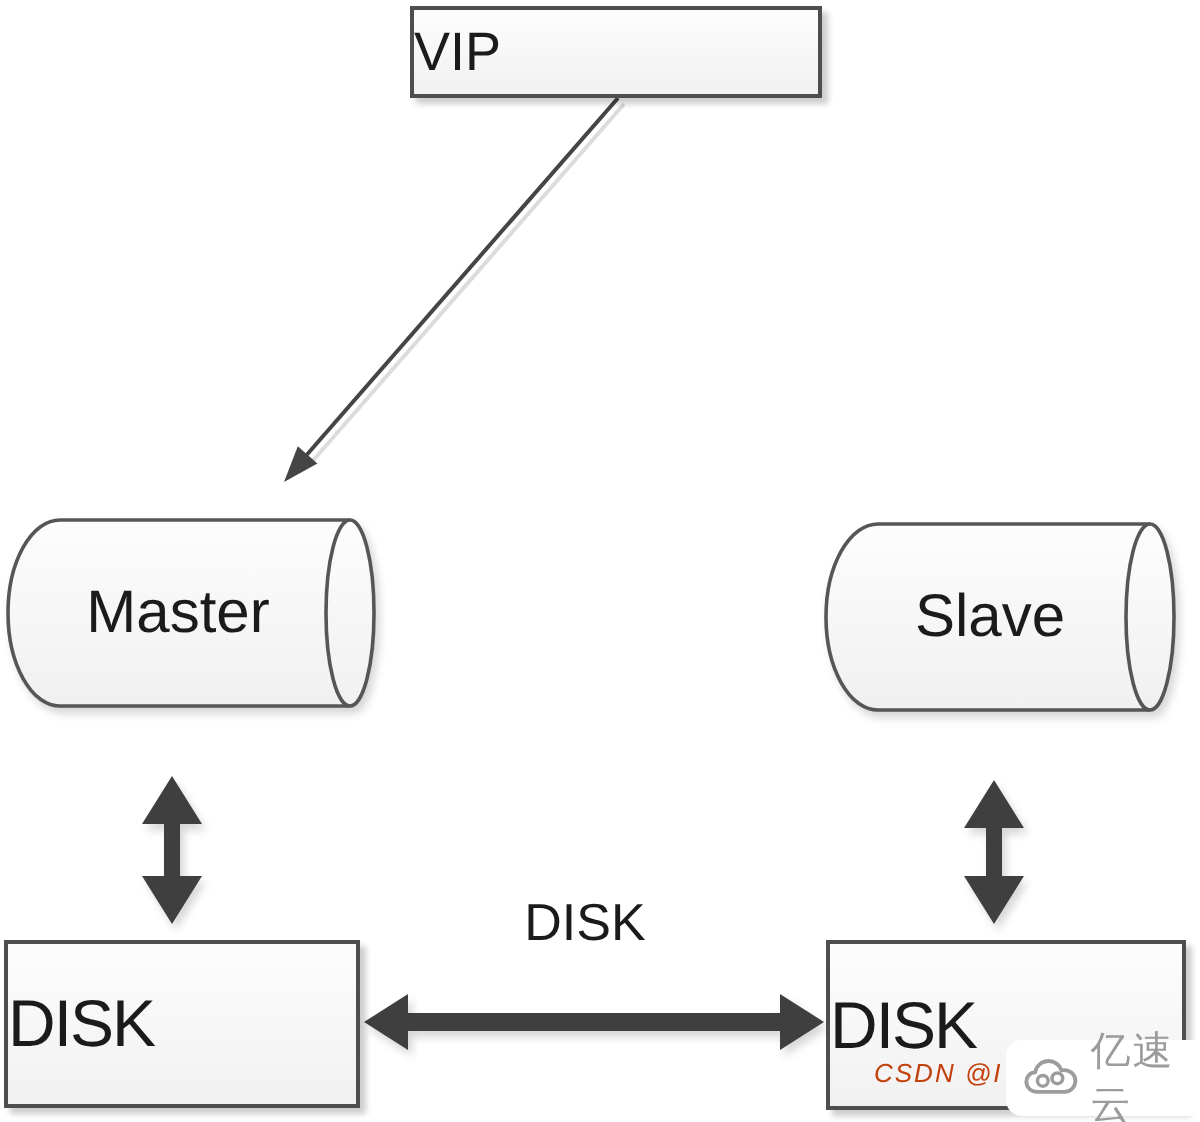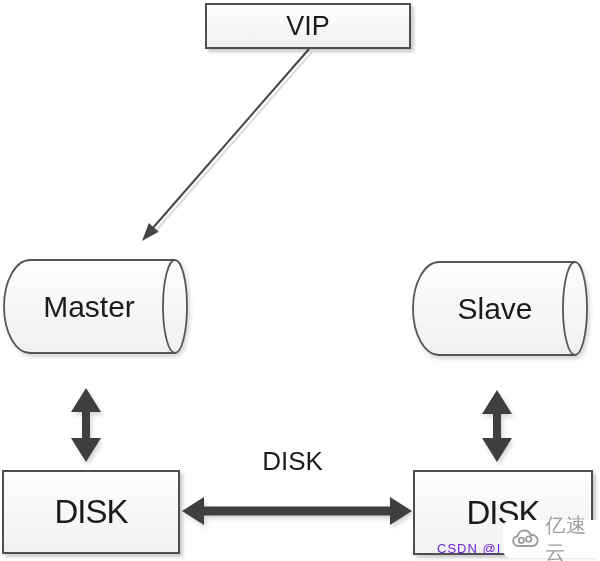--- a/index.html
+++ b/index.html
@@ -6,40 +6,40 @@
   .stage{
     position:relative;width:600px;height:561px;background:#ffffff;overflow:hidden;
     font-family:"Liberation Sans", sans-serif;color:#1b1b1b;
   }
   .layer{position:absolute;left:0;top:0;width:600px;height:561px;}
   .node-box{
     position:absolute;box-sizing:border-box;
     border:2px solid #4e4e4e;
     background:linear-gradient(#fdfdfd,#f1f1f1);
     box-shadow:3px 3px 3px rgba(0,0,0,0.20);
-    display:flex;align-items:center;justify-content:center;
+    display:flex;align-items:center;
   }
   .vip-box{left:205px;top:3px;width:206px;height:46px;font-size:27px;}
   .disk-box-left{left:2px;top:470px;width:178px;height:84px;font-size:33px;letter-spacing:-1px;}
   .disk-box-right{left:413px;top:470px;width:180px;height:85px;font-size:33px;letter-spacing:-1px;}
   .cyl-label{
     position:absolute;display:flex;align-items:center;justify-content:center;
     font-size:30px;
   }
   .cyl-label-master{left:3px;top:261px;width:172px;height:92px;}
   .cyl-label-slave{left:415px;top:263px;width:160px;height:92px;}
   .drbd-label{
     position:absolute;left:230px;top:444px;width:125px;height:34px;
     display:flex;align-items:center;justify-content:center;font-size:26px;
   }
   .shadowed{filter:drop-shadow(2px 3px 2px rgba(0,0,0,0.16));}
   .cyl-shape{stroke:#565656;stroke-width:1.8;}
   .watermark-text{
-    position:absolute;left:437px;top:541px;font-size:13px;letter-spacing:1px;
-    color:#6d28d9;white-space:nowrap;
+    position:absolute;left:437px;top:529px;font-size:13px;letter-spacing:1px;
+    color:#c2410c;white-space:nowrap;font-style:italic;
   }
   .logo-chip{
     position:absolute;left:503px;top:520px;width:100px;height:38px;
     background:#ffffff;border-radius:8px 0 0 8px;
     display:flex;align-items:center;justify-content:flex-start;gap:3px;
     padding-left:8px;box-sizing:border-box;
   }
   .logo-text{font-size:20px;color:#9c9c9c;letter-spacing:1px;}
 </style>
 </head>

